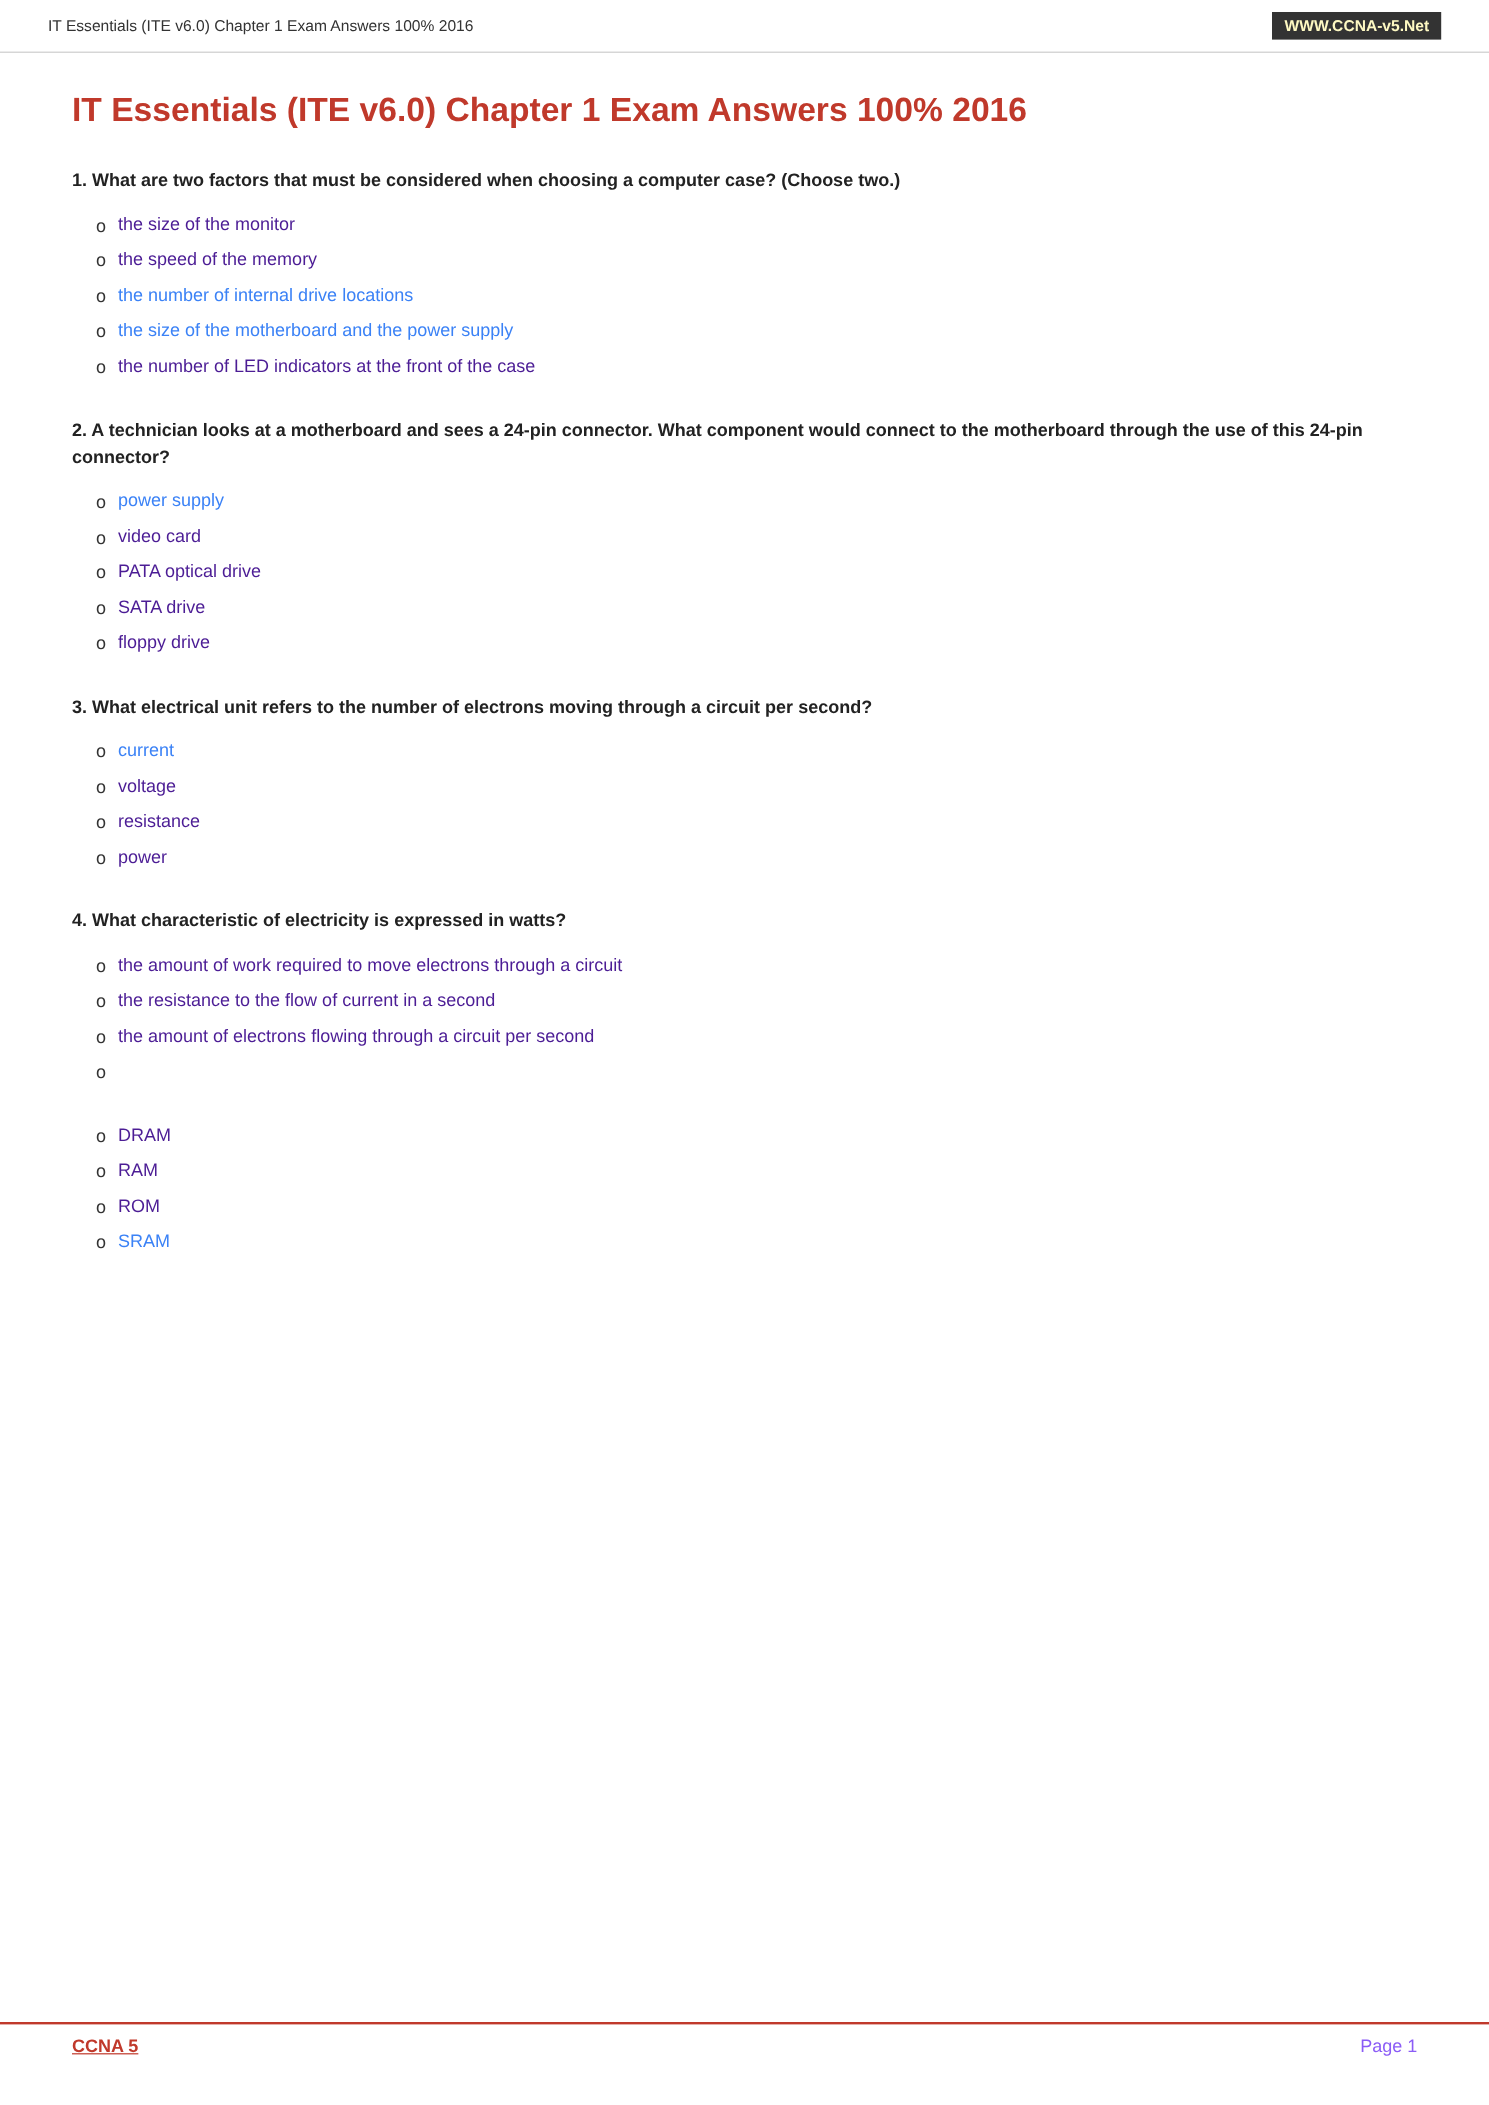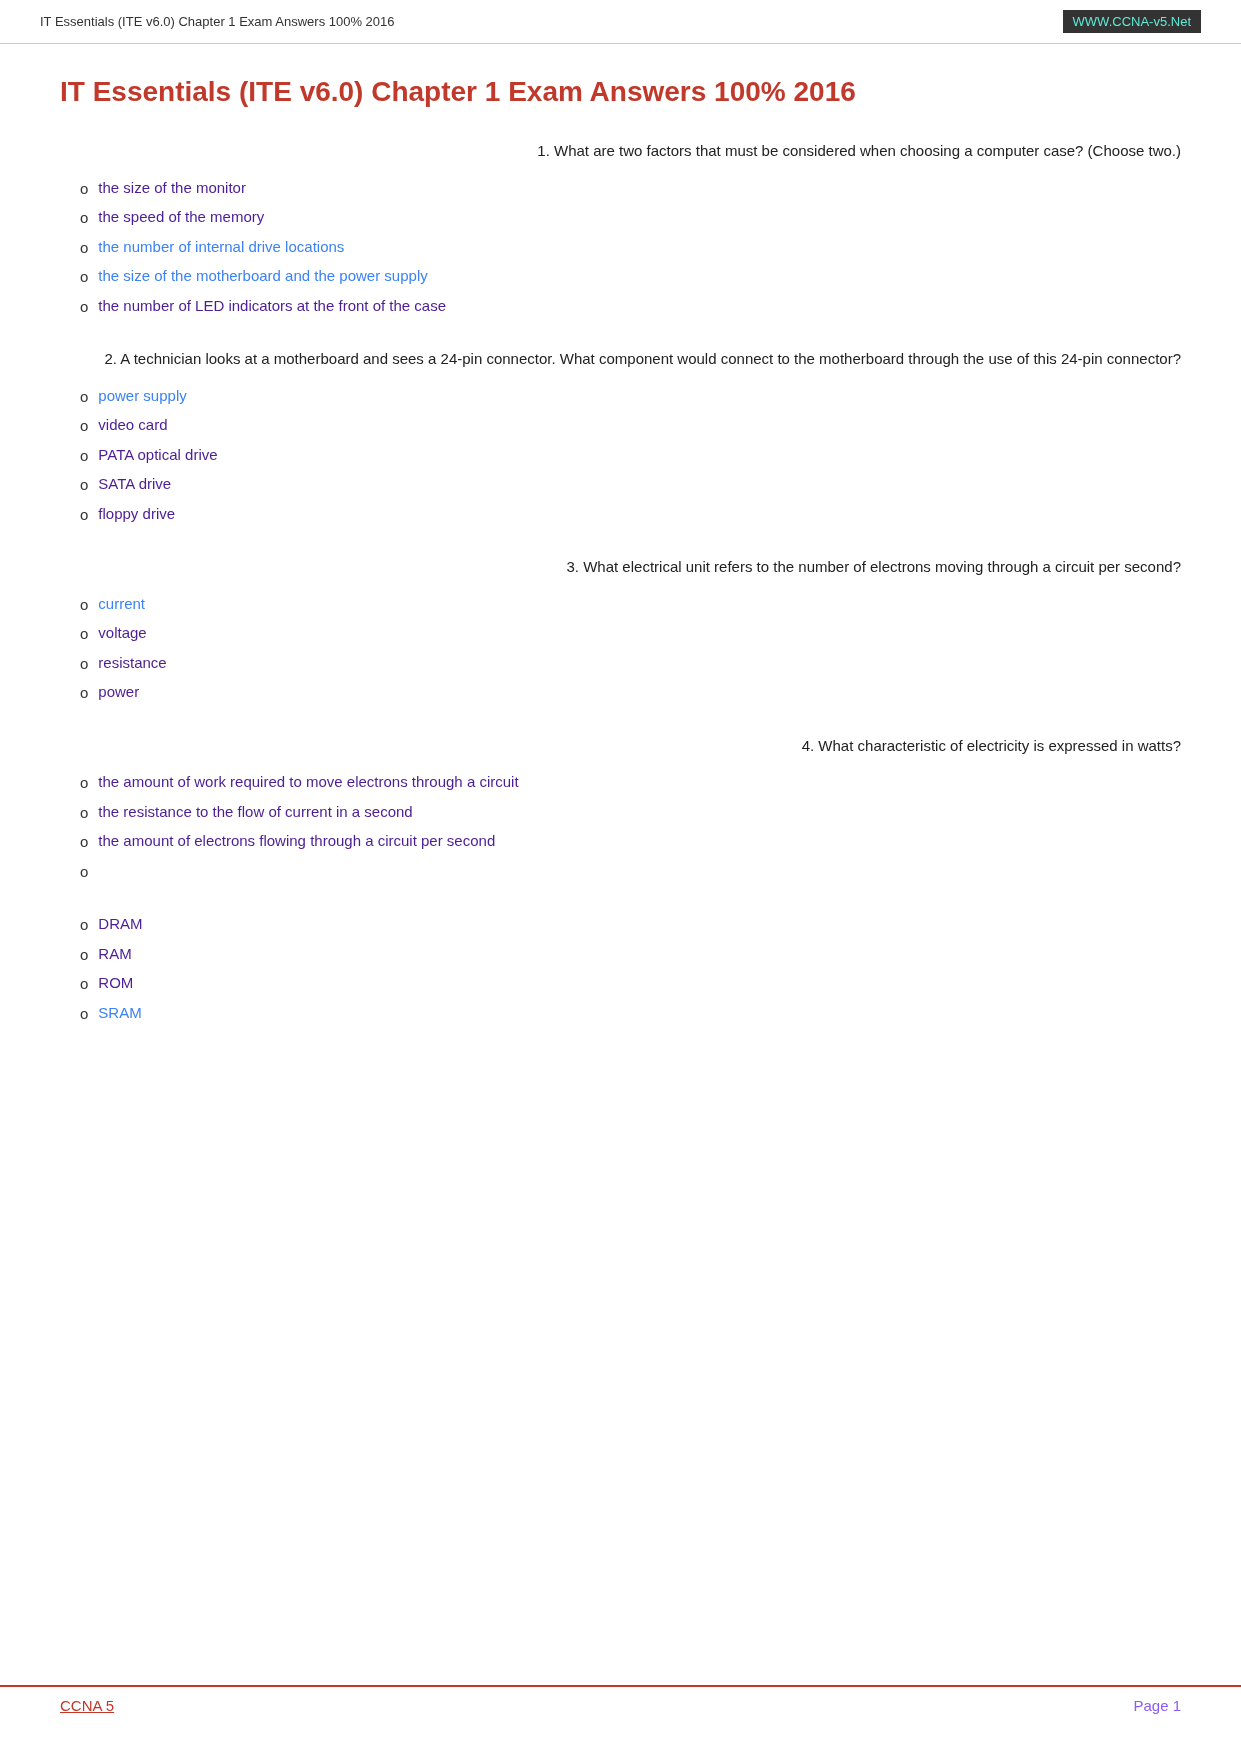--- a/index.html
+++ b/index.html
@@ -30,49 +30,48 @@
       justify-content: space-between;
       align-items: center;
       padding: 10px 40px;
       border-bottom: 1px solid #ccc;
       font-size: 13px;
       color: #333;
     }
 
     .header-bar .site-badge {
       background: #333;
-      color: #5eead4;
+      color: #fef9c3;
       padding: 4px 10px;
       font-size: 13px;
-      font-weight: normal;
+      font-weight: bold;
     }
 
     .main-content {
       padding: 30px 60px 60px 60px;
     }
 
     .page-title {
       font-size: 28px;
       font-weight: bold;
       color: #c0392b;
       margin-bottom: 30px;
       line-height: 1.3;
     }
 
     .question-block {
       margin-bottom: 30px;
     }
 
     .question-text {
-      font-weight: normal;
+      font-weight: bold;
       font-size: 15px;
       color: #222;
       margin-bottom: 14px;
       line-height: 1.5;
-      text-align: right;
     }
 
     .answer-list {
       list-style: none;
       padding-left: 20px;
     }
 
     .answer-list li {
       display: flex;
       align-items: flex-start;
@@ -106,21 +105,21 @@
       border-top: 2px solid #c0392b;
       padding: 10px 60px;
       display: flex;
       justify-content: space-between;
       align-items: center;
     }
 
     .footer-link {
       color: #c0392b;
       text-decoration: underline;
-      font-weight: normal;
+      font-weight: bold;
       font-size: 15px;
     }
 
     .footer-page {
       font-size: 15px;
       color: #8b5cf6;
     }
   </style>
 </head>
 <body>

